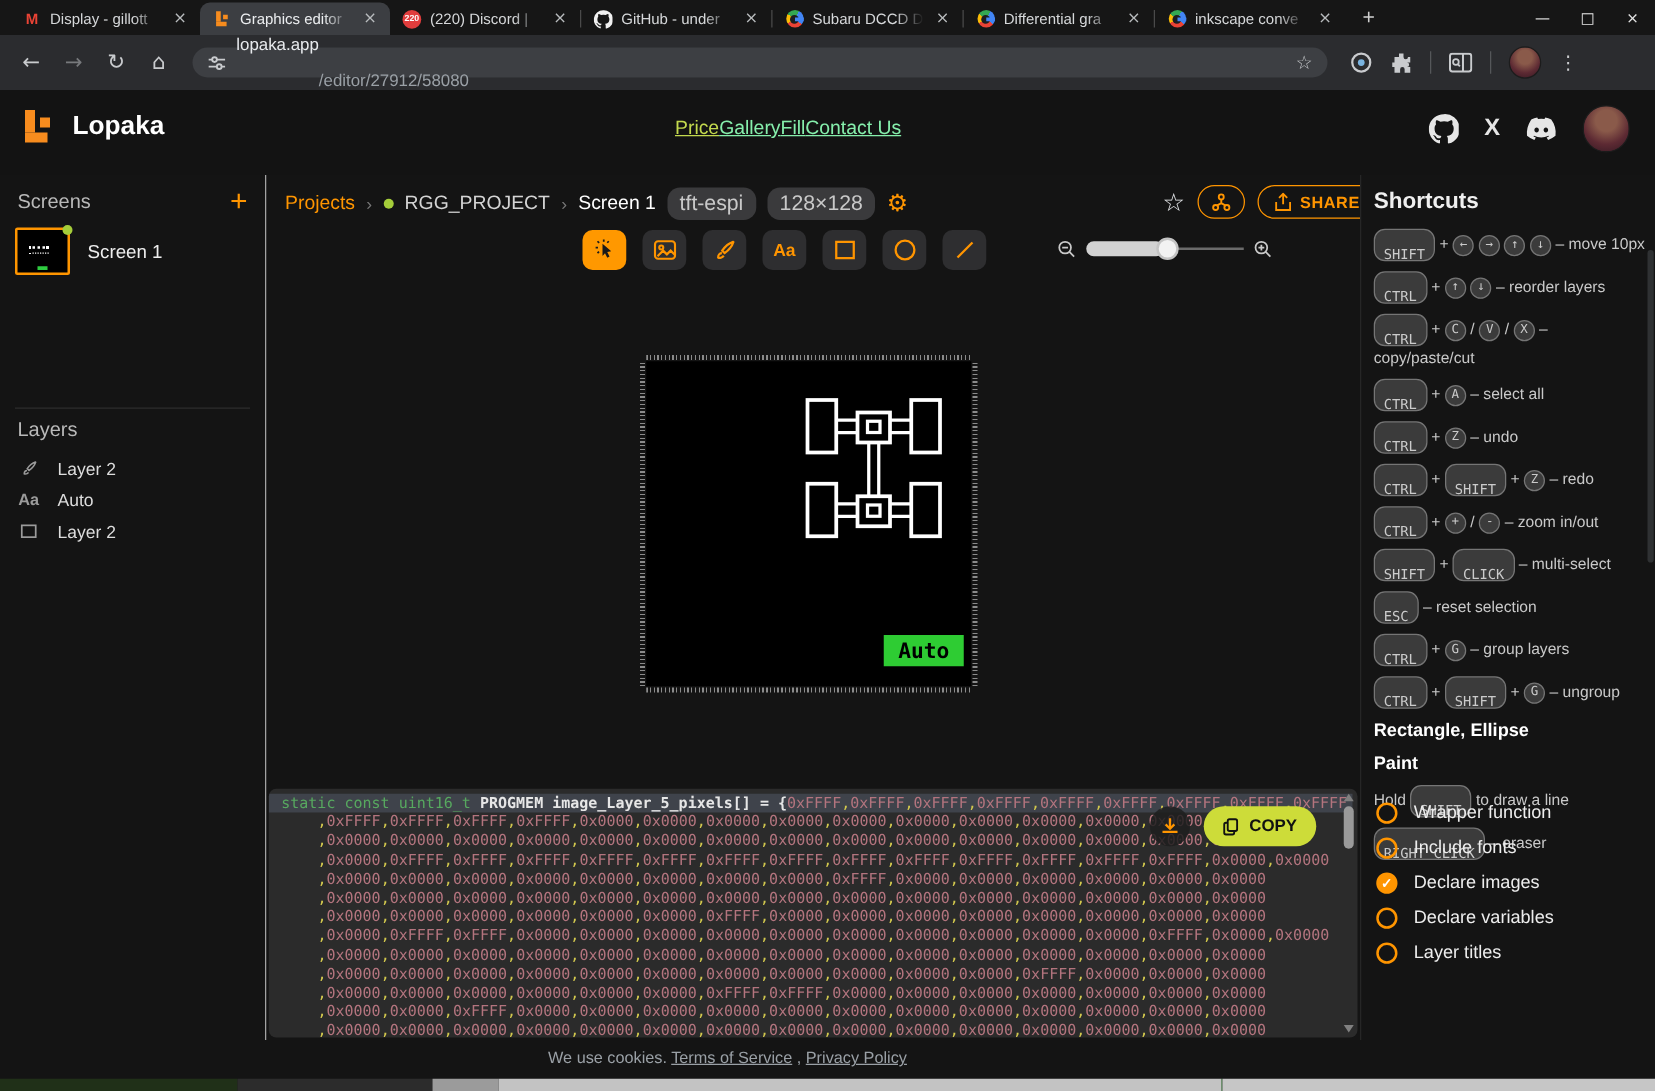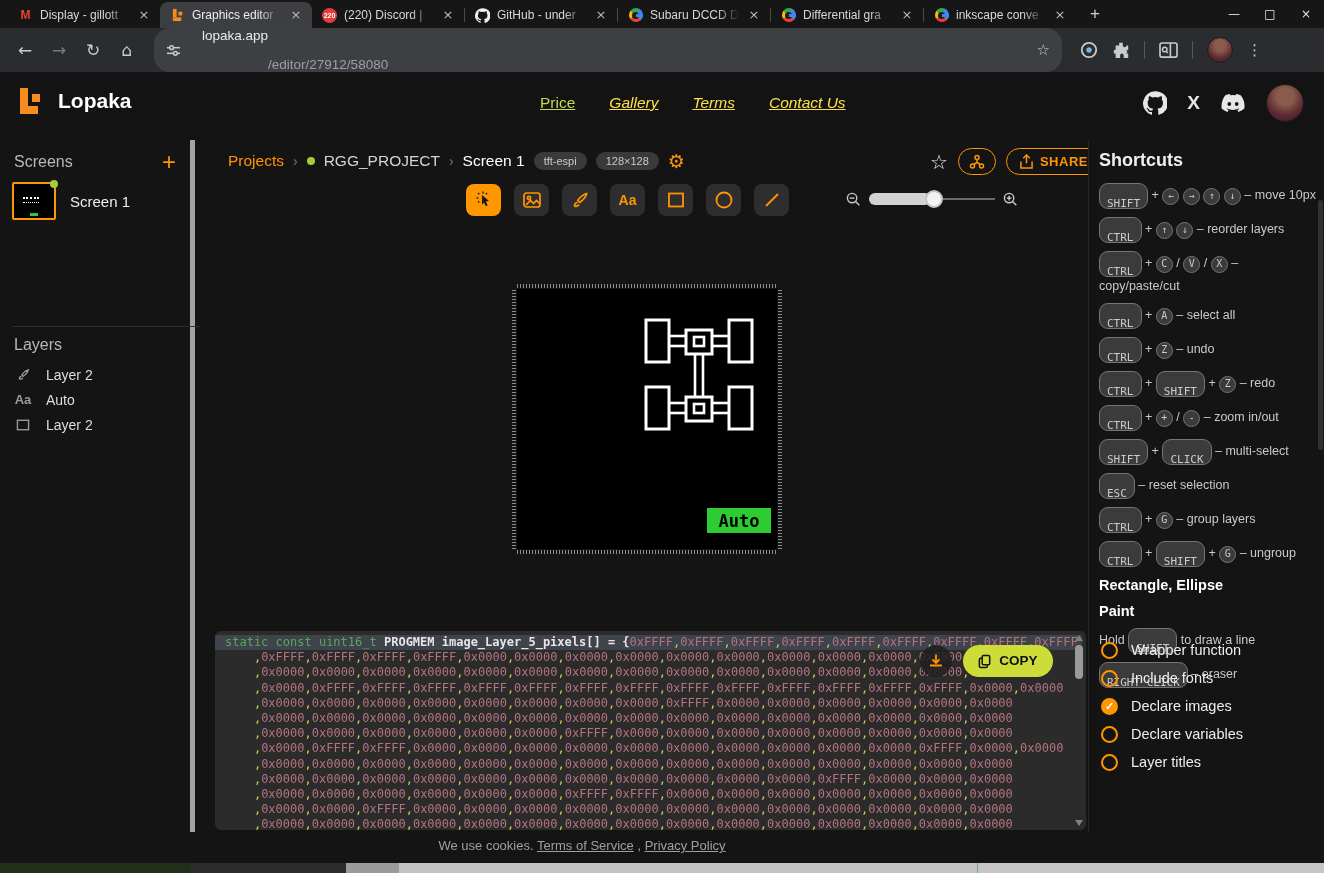--- a/index.html
+++ b/index.html
@@ -22,41 +22,41 @@
   .fav-discord { position:relative; width:15px; height:15px; border-radius:50%; background:#e13d3d; color:#fff; font-size:7px; display:flex; align-items:center; justify-content:center; font-weight:bold; }
   .fav-github { width:15px; height:15px; }
   .fav-lopaka { width:14px; height:14px; }
   .newtab-btn { color:#cfcfcf; font-size:17px; width:26px; height:26px; text-align:center; line-height:24px; margin-left:6px; }
   .win-controls { position:absolute; right:0; top:0; height:28px; display:flex; }
   .win-btn { width:36px; height:28px; color:#e6e6e6; font-size:12px; display:flex; align-items:center; justify-content:center; font-family:"DejaVu Sans",sans-serif; }
 
   .browser-toolbar { position:absolute; left:0; top:28px; width:1324px; height:44px; background:#2b2c2f; display:flex; align-items:center; }
   .nav-ico { color:#c9cbce; font-size:17px; width:34px; text-align:center; font-family:"DejaVu Sans",sans-serif; }
   .nav-ico.dim { color:#77797c; }
-  .omnibox { position:relative; margin-left:10px; width:908px; height:44px; background:#3d3f43; border-radius:16px; display:flex; align-items:center; padding:0 12px; gap:21px; }
+  .omnibox { position:relative; margin-left:10px; width:908px; height:24px; background:#3d3f43; border-radius:16px; display:flex; align-items:center; padding:0 12px; gap:8px; }
   .omni-host { color:#e8eaed; font-size:13.5px; }
   .omni-path { color:#9aa0a6; font-size:13.5px;margin-top:29px; }
   .omni-star { margin-left:auto; color:#c9cbce; font-size:15px; font-family:"DejaVu Sans",sans-serif; }
   .ext-cluster { display:flex; align-items:center; gap:14px; margin-left:18px; }
   .tb-sep { width:1px; height:18px; background:#55575a; }
   .avatar { border-radius:50%; background:radial-gradient(circle at 50% 32%, #8a5a4a 0 28%, #5d2a33 62%, #321822 100%); border:1px solid #1c1c1c; }
   .kebab { color:#c9cbce; font-size:15px; letter-spacing:0; }
 
   
   .site-header { position:absolute; left:0; top:72px; width:1324px; height:68px; background:#131313; }
   .brand { position:absolute; left:16px; top:14px; display:flex; align-items:center; gap:12px; }
   .brand-name { color:#fff; font-size:21px; font-weight:bold; }
-  .main-nav { position:absolute; left:540px; top:22px; display:flex; gap:34px; font-size:15.5px; }
+  .main-nav { position:absolute; left:540px; top:22px; display:flex; font-size:15.5px; }
   .main-nav a { text-decoration:underline; }
   .nav-price { color:#c3d94e; }
-  .nav-orange { color:#fde047;font-style:italic; }
+  .nav-orange { color:#86efac; }
   .header-icons { position:absolute; right:20px; top:12px; display:flex; align-items:center; gap:20px; }
 
   
-  .sidebar { position:absolute; left:0; top:140px; width:195px; height:692px; background:#141414; border-right:5px solid #a3a3a3; }
+  .sidebar { position:absolute; left:0; top:140px; width:213px; height:692px; background:#141414; border-right:1px solid #a3a3a3; }
   .rightpanel { position:absolute; left:1088px; top:140px; width:236px; height:692px; background:#141414; border-left:1px solid #262626; }
 
   .panel-title { color:#b9b9b9; font-size:16px; }
   .screens-head { position:absolute; left:14px; top:12px; right:14px; display:flex; justify-content:space-between; align-items:center; }
   .plus-btn { color:#ff9500; font-size:24px; line-height:20px; font-weight:400; }
   .screen-item { position:absolute; left:12px; top:42px; display:flex; align-items:center; gap:14px; }
   .screen-thumb { position:relative; width:44px; height:38px; background:#000; border:2px solid #ff9500; border-radius:2px; }
   .screen-thumb .dot { position:absolute; right:-4px; top:-4px; width:8px; height:8px; border-radius:50%; background:#a5cd3a; }
   .screen-thumb .mini1 { position:absolute; left:9px; top:13px; width:16px; height:6px; border-top:2px dotted #fff; border-bottom:1px dotted #fff; }
   .screen-thumb .mini2 { position:absolute; left:16px; bottom:2px; width:8px; height:3px; background:#2ecc40; }
@@ -67,21 +67,21 @@
   .layer-item { display:flex; align-items:center; gap:14px; height:25px; color:#ddd; font-size:14px; }
   .layer-ico { width:18px; color:#9b9b9b; font-size:13px; display:flex; align-items:center; justify-content:center; }
 
   
   .crumb-row { position:absolute; left:228px; top:150px; display:flex; align-items:center; gap:9px; font-size:15.5px; }
   .crumb-proj { color:#ff9500; }
   .crumb-sep { color:#777; font-size:14px; }
   .green-dot { width:8px; height:8px; border-radius:50%; background:#a5cd3a; }
   .crumb-project { color:#d4d4d4; }
   .crumb-screen { color:#fff; }
-  .pill { background:#3a3a3c; color:#c9c9c9; font-size:11px; border-radius:10px; padding:3px 10px; }
+  .pill { background:#3a3a3c; color:#c9c9c9; font-size:17px; border-radius:10px; padding:3px 10px; }
   .gear { color:#ff9500; font-size:19px; font-family:"DejaVu Sans",sans-serif; }
   .crumb-actions { position:absolute; left:930px; top:148px; display:flex; align-items:center; gap:10px; }
   .star-btn { color:#e8eaed; font-size:20px; font-family:"DejaVu Sans",sans-serif; }
   .outline-pill { border:1.5px solid #ff9500; border-radius:15px; height:27px; display:flex; align-items:center; justify-content:center; gap:7px; color:#ff9500; }
   .fork-pill { width:38px; }
   .share-pill { padding:0 13px; font-size:13px; font-weight:bold; letter-spacing:.5px; }
 
   
   .tools-row { position:absolute; left:466px; top:184px; display:flex; gap:13px; }
   .tool-btn { width:35px; height:32px; border-radius:8px; background:#2e2e30; display:flex; align-items:center; justify-content:center; }
@@ -262,21 +262,21 @@
       <svg width="30" height="30" viewBox="0 0 30 30">
           <path fill="#f78c1e" d="M4 2h8v18h-8z"></path>
           <path fill="#f78c1e" d="M4 20h18v8H4z"></path>
           <path fill="#f78c1e" d="M16 8h8v8h-8z"></path>
         </svg>
       <div class="brand-name">Lopaka</div>
     </div>
     <div class="main-nav" id="main-nav">
         <a href="#" class="nav-price">Price</a>
         <a href="#" class="nav-orange">Gallery</a>
-        <a href="#" class="nav-orange">Terms</a>
+        <a href="#" class="nav-orange">Fill</a>
         <a href="#" class="nav-orange">Contact Us</a>
       </div>
     <div class="header-icons">
       <svg width="24" height="24" viewBox="0 0 16 16">
           <path fill="#e6e6e6" d="M8 .2a8 8 0 0 0-2.5 15.6c.4.1.5-.2.5-.4v-1.4c-2 .4-2.5-.9-2.5-.9-.4-.9-.9-1.2-.9-1.2-.7-.5.1-.5.1-.5.8.1 1.2.8 1.2.8.7 1.3 1.9.9 2.4.7.1-.5.3-.9.5-1.1-1.8-.2-3.7-.9-3.7-4 0-.9.3-1.6.8-2.2-.1-.2-.4-1 .1-2.1 0 0 .7-.2 2.2.8a7.6 7.6 0 0 1 4 0c1.5-1 2.2-.8 2.2-.8.5 1.1.2 1.9.1 2.1.5.6.8 1.3.8 2.2 0 3.1-1.9 3.8-3.7 4 .3.3.6.8.6 1.6v2.1c0 .2.1.5.5.4A8 8 0 0 0 8 .2z"></path>
         </svg>
       <div style="color:#e6e6e6;font-size:19px;font-weight:bold;">X</div>
       <svg width="26" height="20" viewBox="0 0 26 20">
           <path fill="#e6e6e6" d="M21 2.5A20 20 0 0 0 16.2 1l-.6 1.2a18 18 0 0 0-5.2 0L9.8 1A20 20 0 0 0 5 2.5C2 7 1.2 11.3 1.6 15.6A20 20 0 0 0 7.5 19l1.2-2a12 12 0 0 1-2-1l.5-.4a14 14 0 0 0 11.6 0l.5.4a12 12 0 0 1-2 1l1.2 2a20 20 0 0 0 5.9-3.4C25 10.6 23.9 6.3 21 2.5zM9.3 13c-1 0-1.8-.9-1.8-2s.8-2 1.8-2 1.9.9 1.8 2c0 1.1-.8 2-1.8 2zm7.4 0c-1 0-1.8-.9-1.8-2s.8-2 1.8-2 1.8.9 1.8 2-.8 2-1.8 2z"></path>
         </svg>

